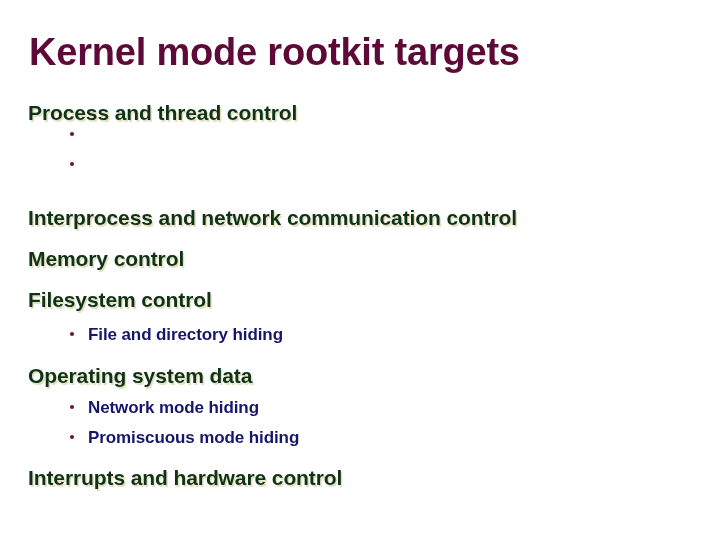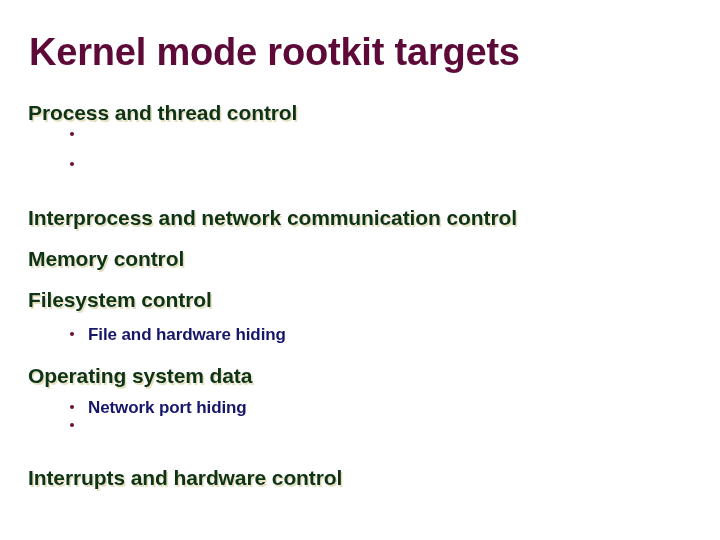--- a/index.html
+++ b/index.html
@@ -102,26 +102,27 @@
         <span class="bullet-dot"></span>
       </div>
       <div class="outline-row lvl2" style="top: 166px;">
         <span class="bullet-dot"></span>
       </div>
       <div class="outline-row lvl1" style="top: 205px;">Interprocess and network communication control</div>
       <div class="outline-row lvl1" style="top: 246px;">Memory control</div>
       <div class="outline-row lvl1" style="top: 287px;">Filesystem control</div>
       <div class="outline-row lvl2" style="top: 324px;">
         <span class="bullet-dot"></span>
-        <span class="lvl2-text">File and hardware hiding</span>
+        <span class="lvl2-text">File and directory hiding</span>
       </div>
       <div class="outline-row lvl1" style="top: 363px;">Operating system data</div>
       <div class="outline-row lvl2" style="top: 397px;">
         <span class="bullet-dot"></span>
-        <span class="lvl2-text">Network port hiding</span>
+        <span class="lvl2-text">Network mode hiding</span>
       </div>
       <div class="outline-row lvl2" style="top: 427px;">
         <span class="bullet-dot"></span>
+        <span class="lvl2-text">Promiscuous mode hiding</span>
       </div>
       <div class="outline-row lvl1" style="top: 465px;">Interrupts and hardware control</div>
     </div>
 
 </div>
 
 </body></html>

